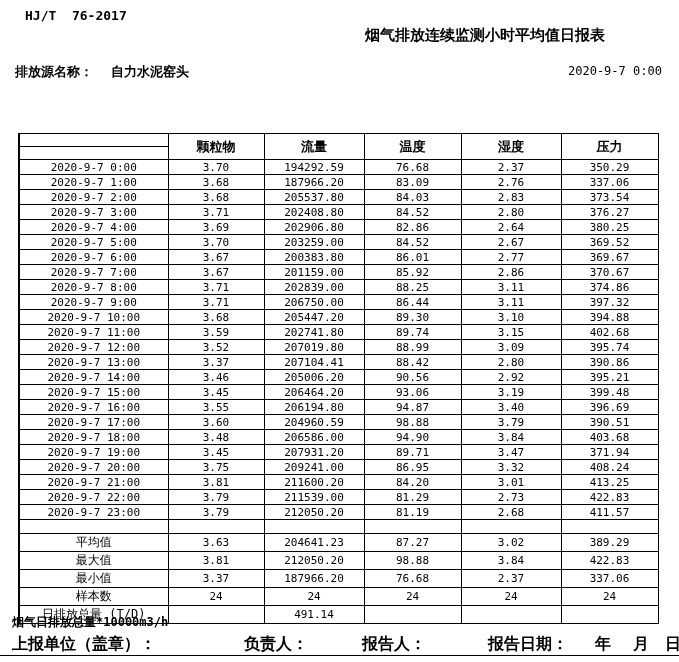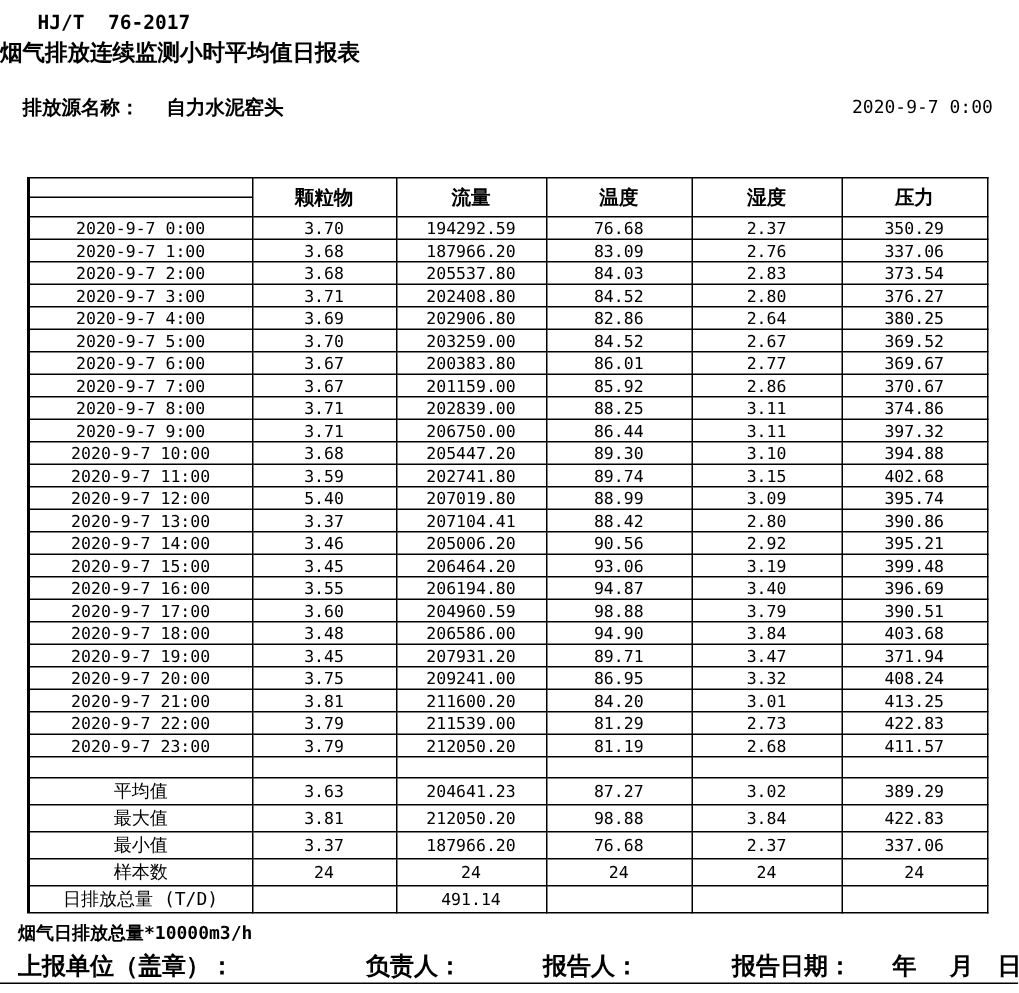--- a/index.html
+++ b/index.html
@@ -2,27 +2,27 @@
 <html><head>
 <meta charset="utf-8">
 <style>
   html,body { margin:0; padding:0; background:#fff; }
   .page {
     position:relative; width:679px; height:662px; background:#ffffff;
     font-family:"DejaVu Sans Mono","DejaVu Sans","Liberation Sans",sans-serif;
     color:#000; overflow:hidden;
   }
   .std-code { position:absolute; left:25px; top:8px; font-size:13px; font-weight:bold; white-space:pre; }
-  .title { position:absolute; left:0; top:26px; width:605px; text-align:left; font-size:15px; font-weight:bold; }
+  .title { position:absolute; left:0; top:26px; width:605px; text-align:right; font-size:15px; font-weight:bold; }
   .source-line { position:absolute; left:15px; top:63px; font-size:13px; font-weight:bold; }
   .source-name { margin-left:18px; }
   .datetime { position:absolute; left:568px; top:64px; font-size:12px; }
 
   table.report {
-    position:absolute; left:18px; top:118px; width:639px;
+    position:absolute; left:18px; top:133px; width:639px;
     border-collapse:collapse; table-layout:fixed;
     border:1px solid #000; border-left:2px solid #000;
   }
   table.report th, table.report td {
     border:1px solid #000; padding:0; margin:0;
     text-align:center; vertical-align:middle;
     white-space:nowrap; overflow:hidden;
   }
   tr.pollutant-row th { height:25px; font-size:13px; font-weight:bold; background:#fff; }
   th.split-cell { padding:0; }
@@ -177,21 +177,21 @@
         <tr class="data-row">
           <td>2020-9-7  11:00</td>
           <td>3.59</td>
           <td>202741.80</td>
           <td>89.74</td>
           <td>3.15</td>
           <td>402.68</td>
         </tr>
         <tr class="data-row">
           <td>2020-9-7  12:00</td>
-          <td>5.40</td>
+          <td>3.52</td>
           <td>207019.80</td>
           <td>88.99</td>
           <td>3.09</td>
           <td>395.74</td>
         </tr>
         <tr class="data-row">
           <td>2020-9-7  13:00</td>
           <td>3.37</td>
           <td>207104.41</td>
           <td>88.42</td>

